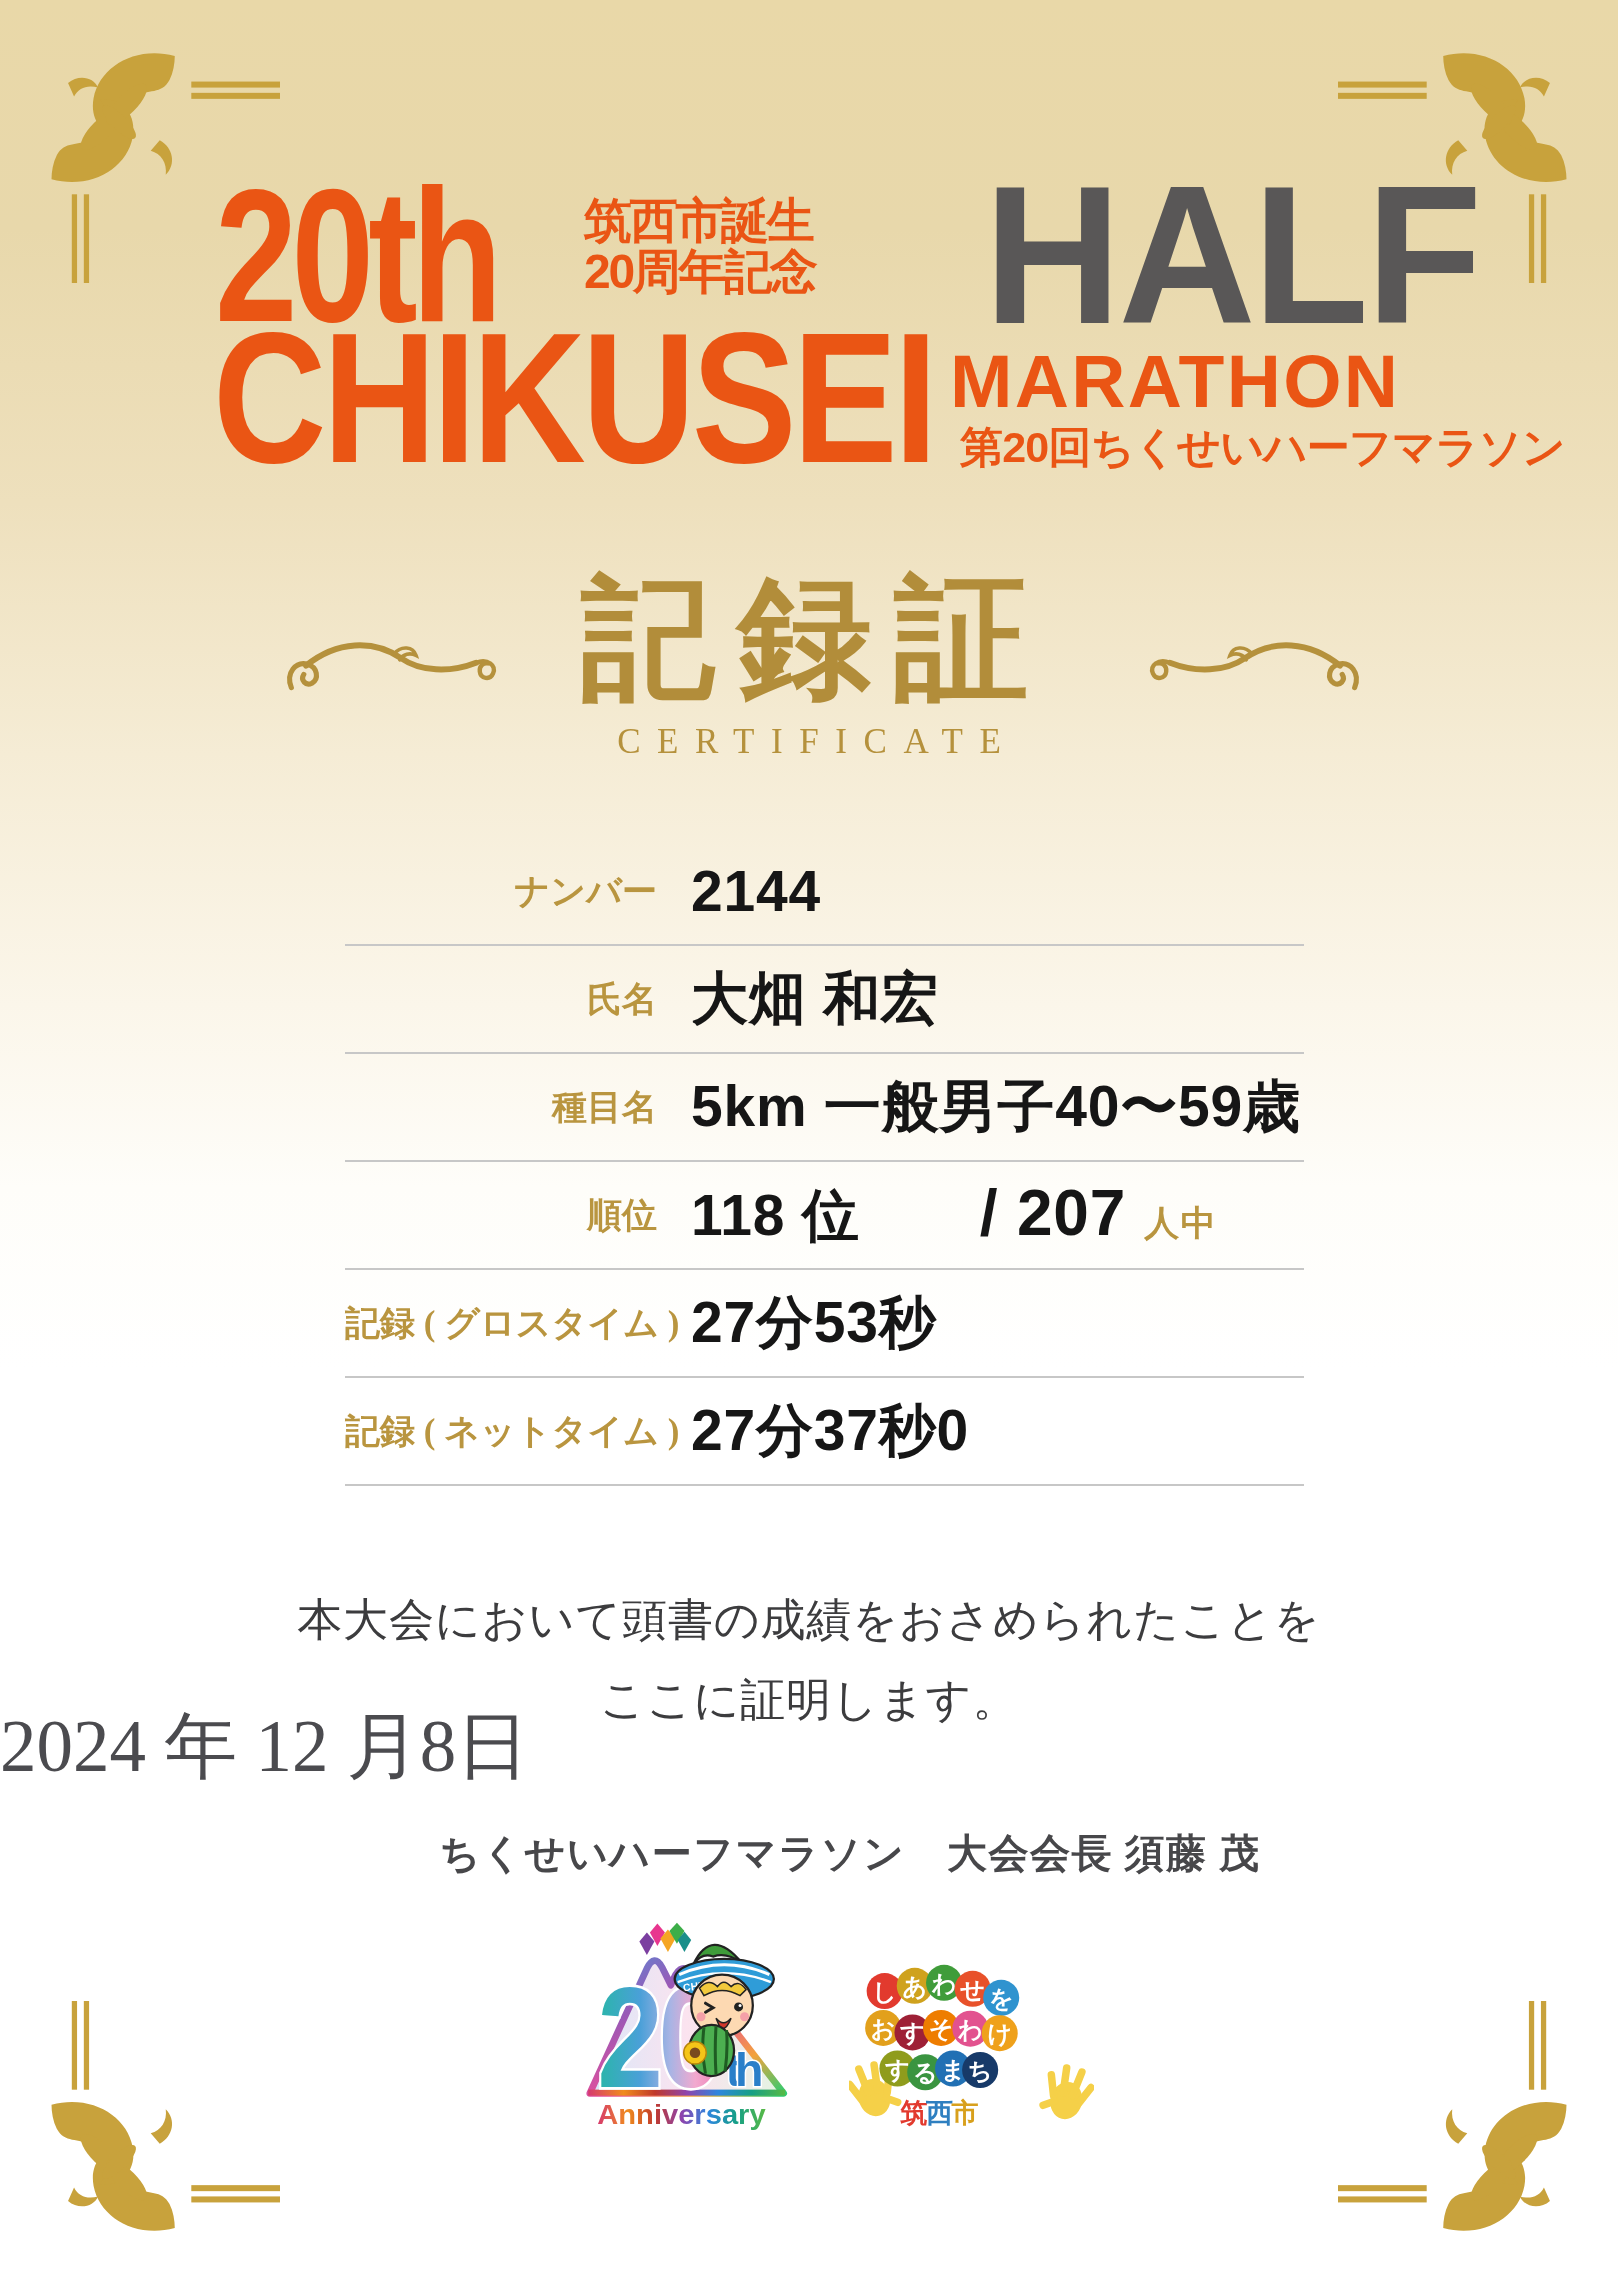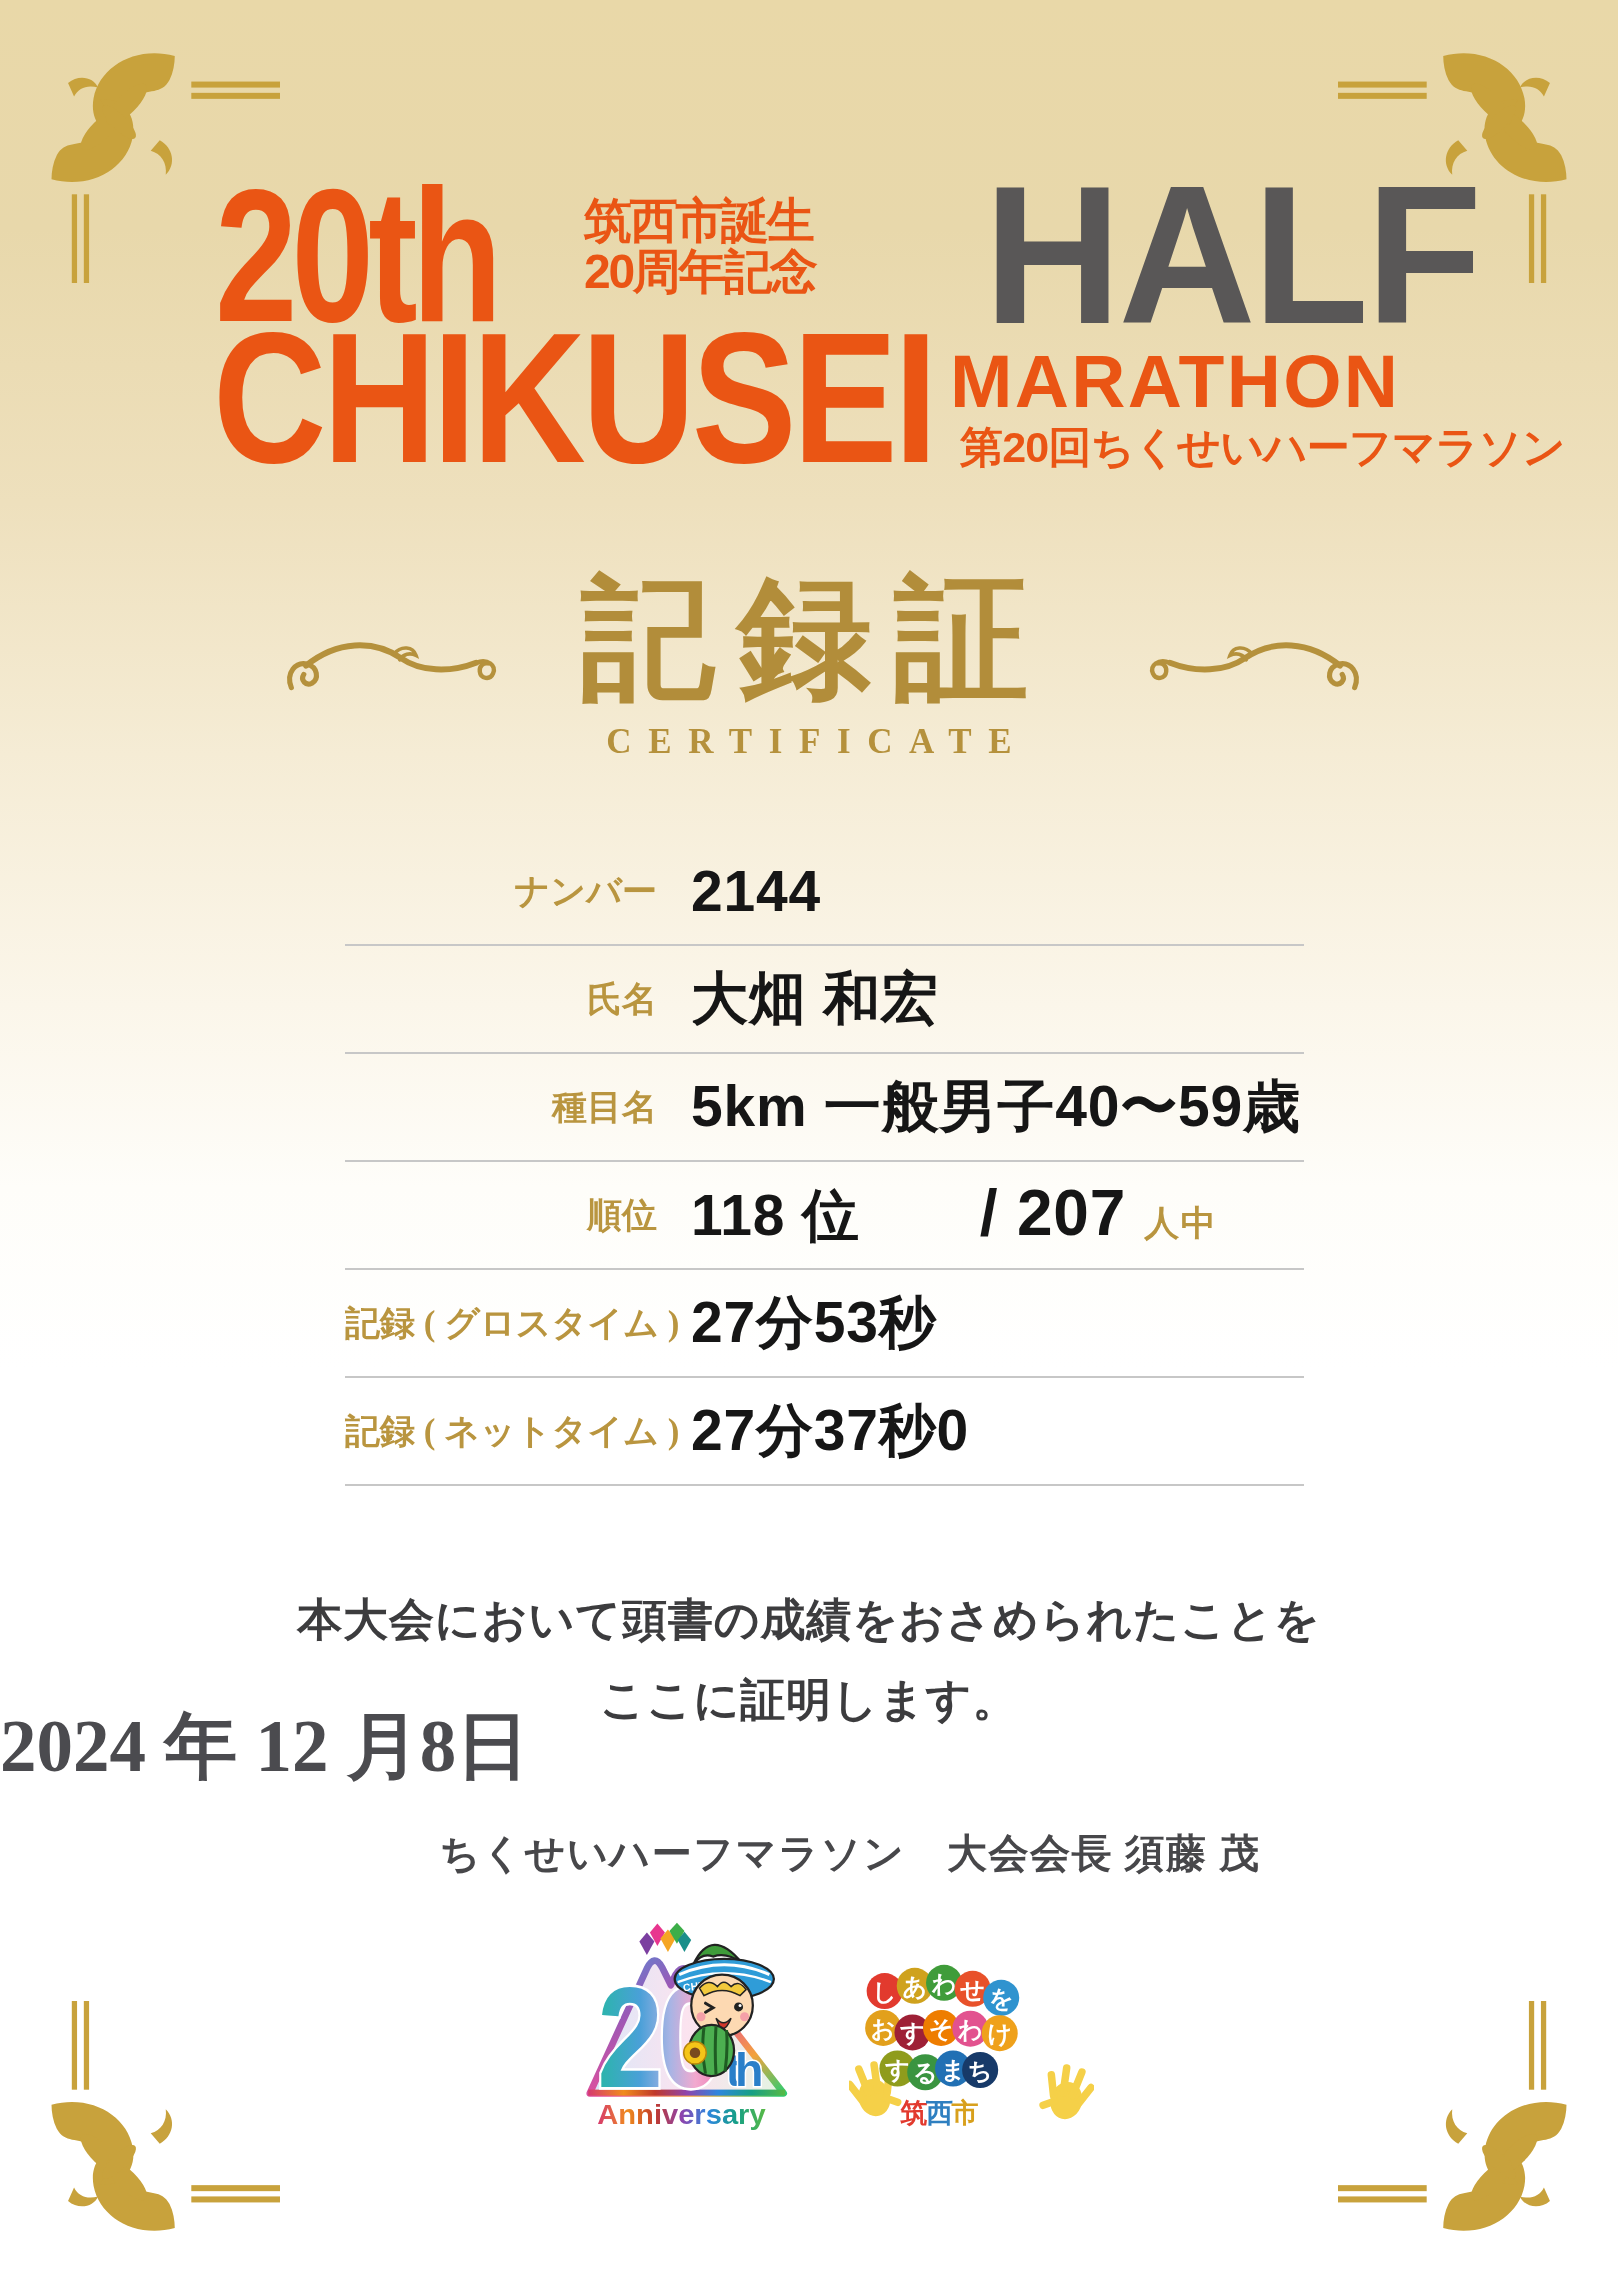--- a/index.html
+++ b/index.html
@@ -3,21 +3,21 @@
 <meta charset="utf-8">
 <style>
   html,body{margin:0;padding:0;}
   .page{
     position:relative;width:1618px;height:2284px;overflow:hidden;
     background:linear-gradient(180deg,#e9d8a8 0%,#e8d8ab 10%,#eee0bd 22%,#f5ecd5 33%,#fbf6ea 44%,#fefdf9 52%,#ffffff 60%,#ffffff 100%);
     font-family:"Liberation Sans","DejaVu Sans",sans-serif;
   }
   .abs{position:absolute;}
   .gothic{font-family:"Liberation Sans","DejaVu Sans",sans-serif;}
-  .mincho{font-family:"Liberation Serif","DejaVu Serif",serif;font-weight:bold;}
+  .mincho{font-family:"Liberation Serif","DejaVu Serif",serif;}
 
   
   .corner{position:absolute;width:233px;height:233px;}
   .corner.tl{left:47px;top:50px;}
   .corner.tr{left:1338px;top:50px;transform:scaleX(-1);}
   .corner.bl{left:47px;top:2001px;transform:scaleY(-1);}
   .corner.br{left:1338px;top:2001px;transform:scale(-1,-1);}
 
   
   .logo-20th{left:215px;top:160px;font-weight:700;font-size:190px;line-height:1;

